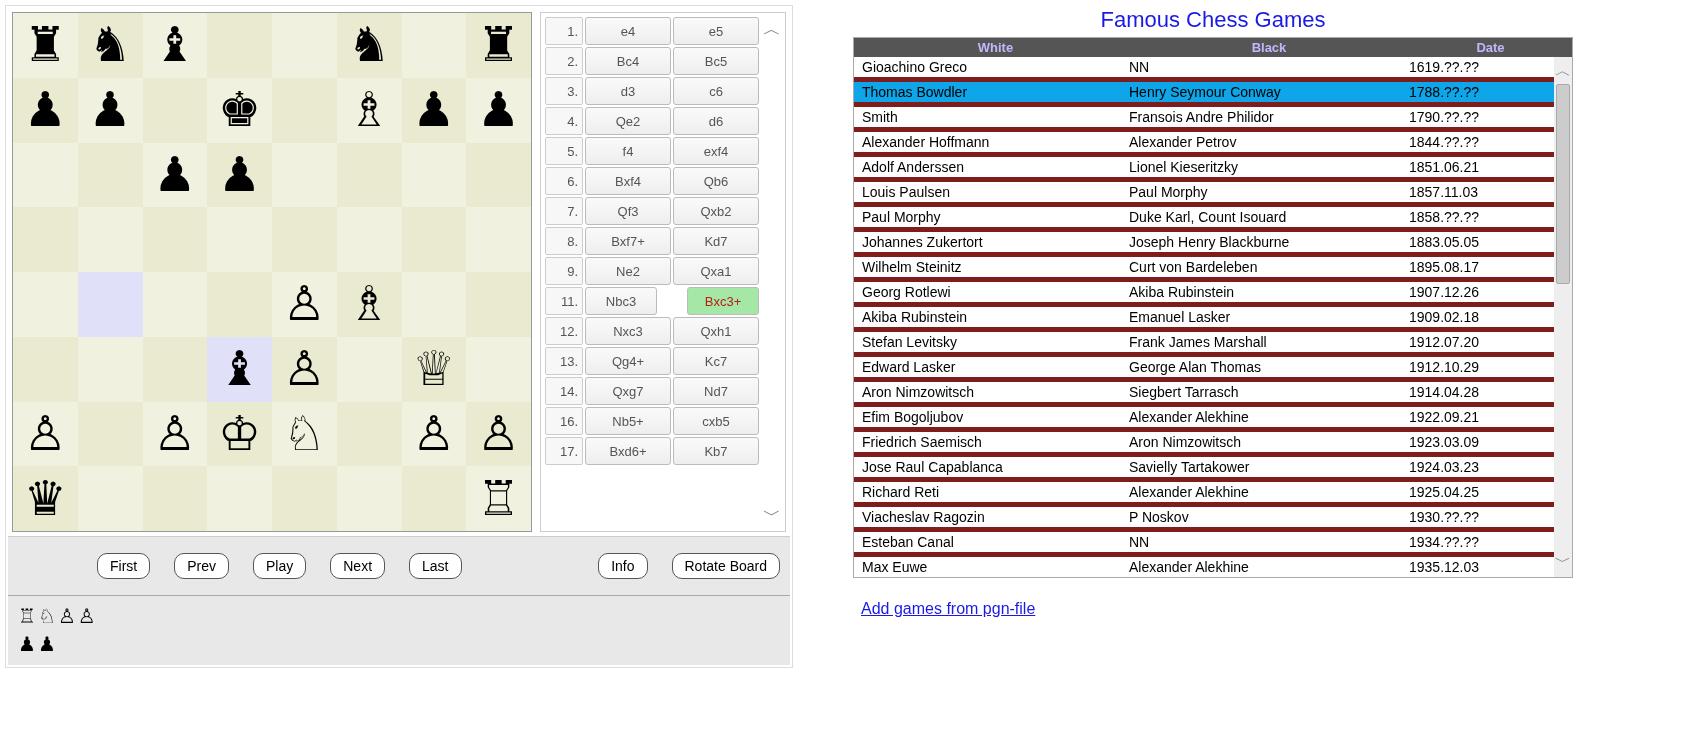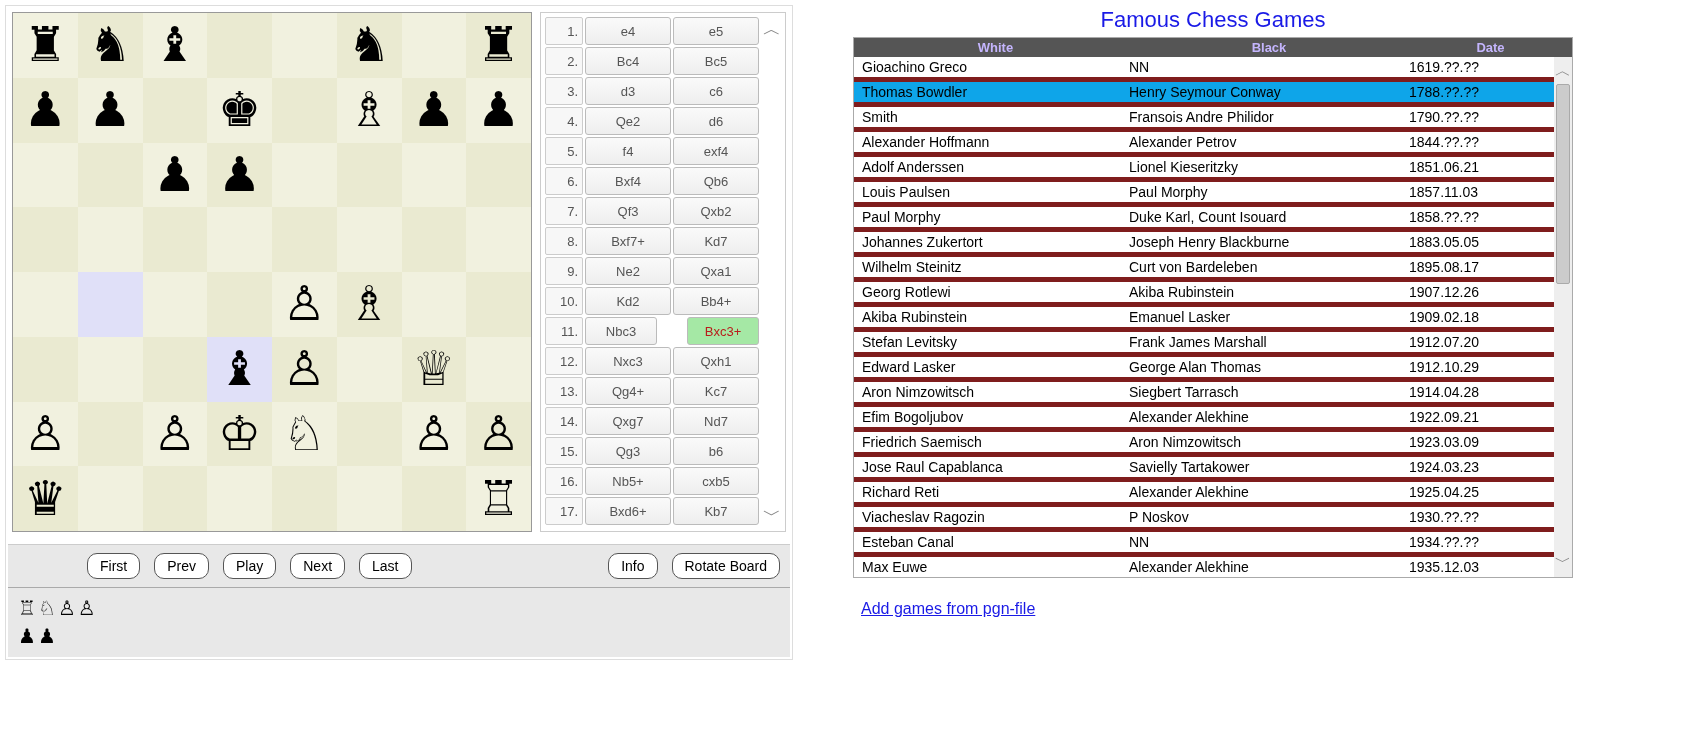--- a/index.html
+++ b/index.html
@@ -96,25 +96,24 @@
     display: flex;
     flex-direction: column;
     justify-content: space-between;
     align-items: center;
     color: #888;
     font-size: 18px;
   }
   .controls {
     background: #e8e8e8;
     border-top: 1px solid #ccc;
-    padding: 8px 10px;
-    display: flex;
-    gap: 14px;
+    padding: 16px 10px;
+    display: flex;
+    gap: 24px;
     align-items: center;
-    margin-top: 8px;
   }
   .ctrl-btn {
     background: #fff;
     border: 1px solid #555;
     border-radius: 10px;
     padding: 4px 12px;
     font-family: Verdana, sans-serif;
     font-size: 14px;
     cursor: pointer;
   }
@@ -361,48 +360,38 @@
             <div class="move-num">8.</div>
             <div class="move-btn">Bxf7+</div>
             <div class="move-btn">Kd7</div>
           </div>
           <div class="move-row">
             <div class="move-num">9.</div>
             <div class="move-btn">Ne2</div>
             <div class="move-btn">Qxa1</div>
           </div>
           <div class="move-row">
-            <div class="move-num">10.</div>
-            <div class="move-btn">Kd2</div>
-            <div class="move-btn">Bb4+</div>
-          </div>
-          <div class="move-row">
             <div class="move-num">11.</div>
             <div class="move-btn">Nbc3</div>
             <div class="move-btn move-current">Bxc3+</div>
           </div>
           <div class="move-row">
             <div class="move-num">12.</div>
             <div class="move-btn">Nxc3</div>
             <div class="move-btn">Qxh1</div>
           </div>
           <div class="move-row">
             <div class="move-num">13.</div>
             <div class="move-btn">Qg4+</div>
             <div class="move-btn">Kc7</div>
           </div>
           <div class="move-row">
             <div class="move-num">14.</div>
             <div class="move-btn">Qxg7</div>
             <div class="move-btn">Nd7</div>
-          </div>
-          <div class="move-row">
-            <div class="move-num">15.</div>
-            <div class="move-btn">Qg3</div>
-            <div class="move-btn">b6</div>
           </div>
           <div class="move-row">
             <div class="move-num">16.</div>
             <div class="move-btn">Nb5+</div>
             <div class="move-btn">cxb5</div>
           </div>
           <div class="move-row">
             <div class="move-num">17.</div>
             <div class="move-btn">Bxd6+</div>
             <div class="move-btn">Kb7</div>

